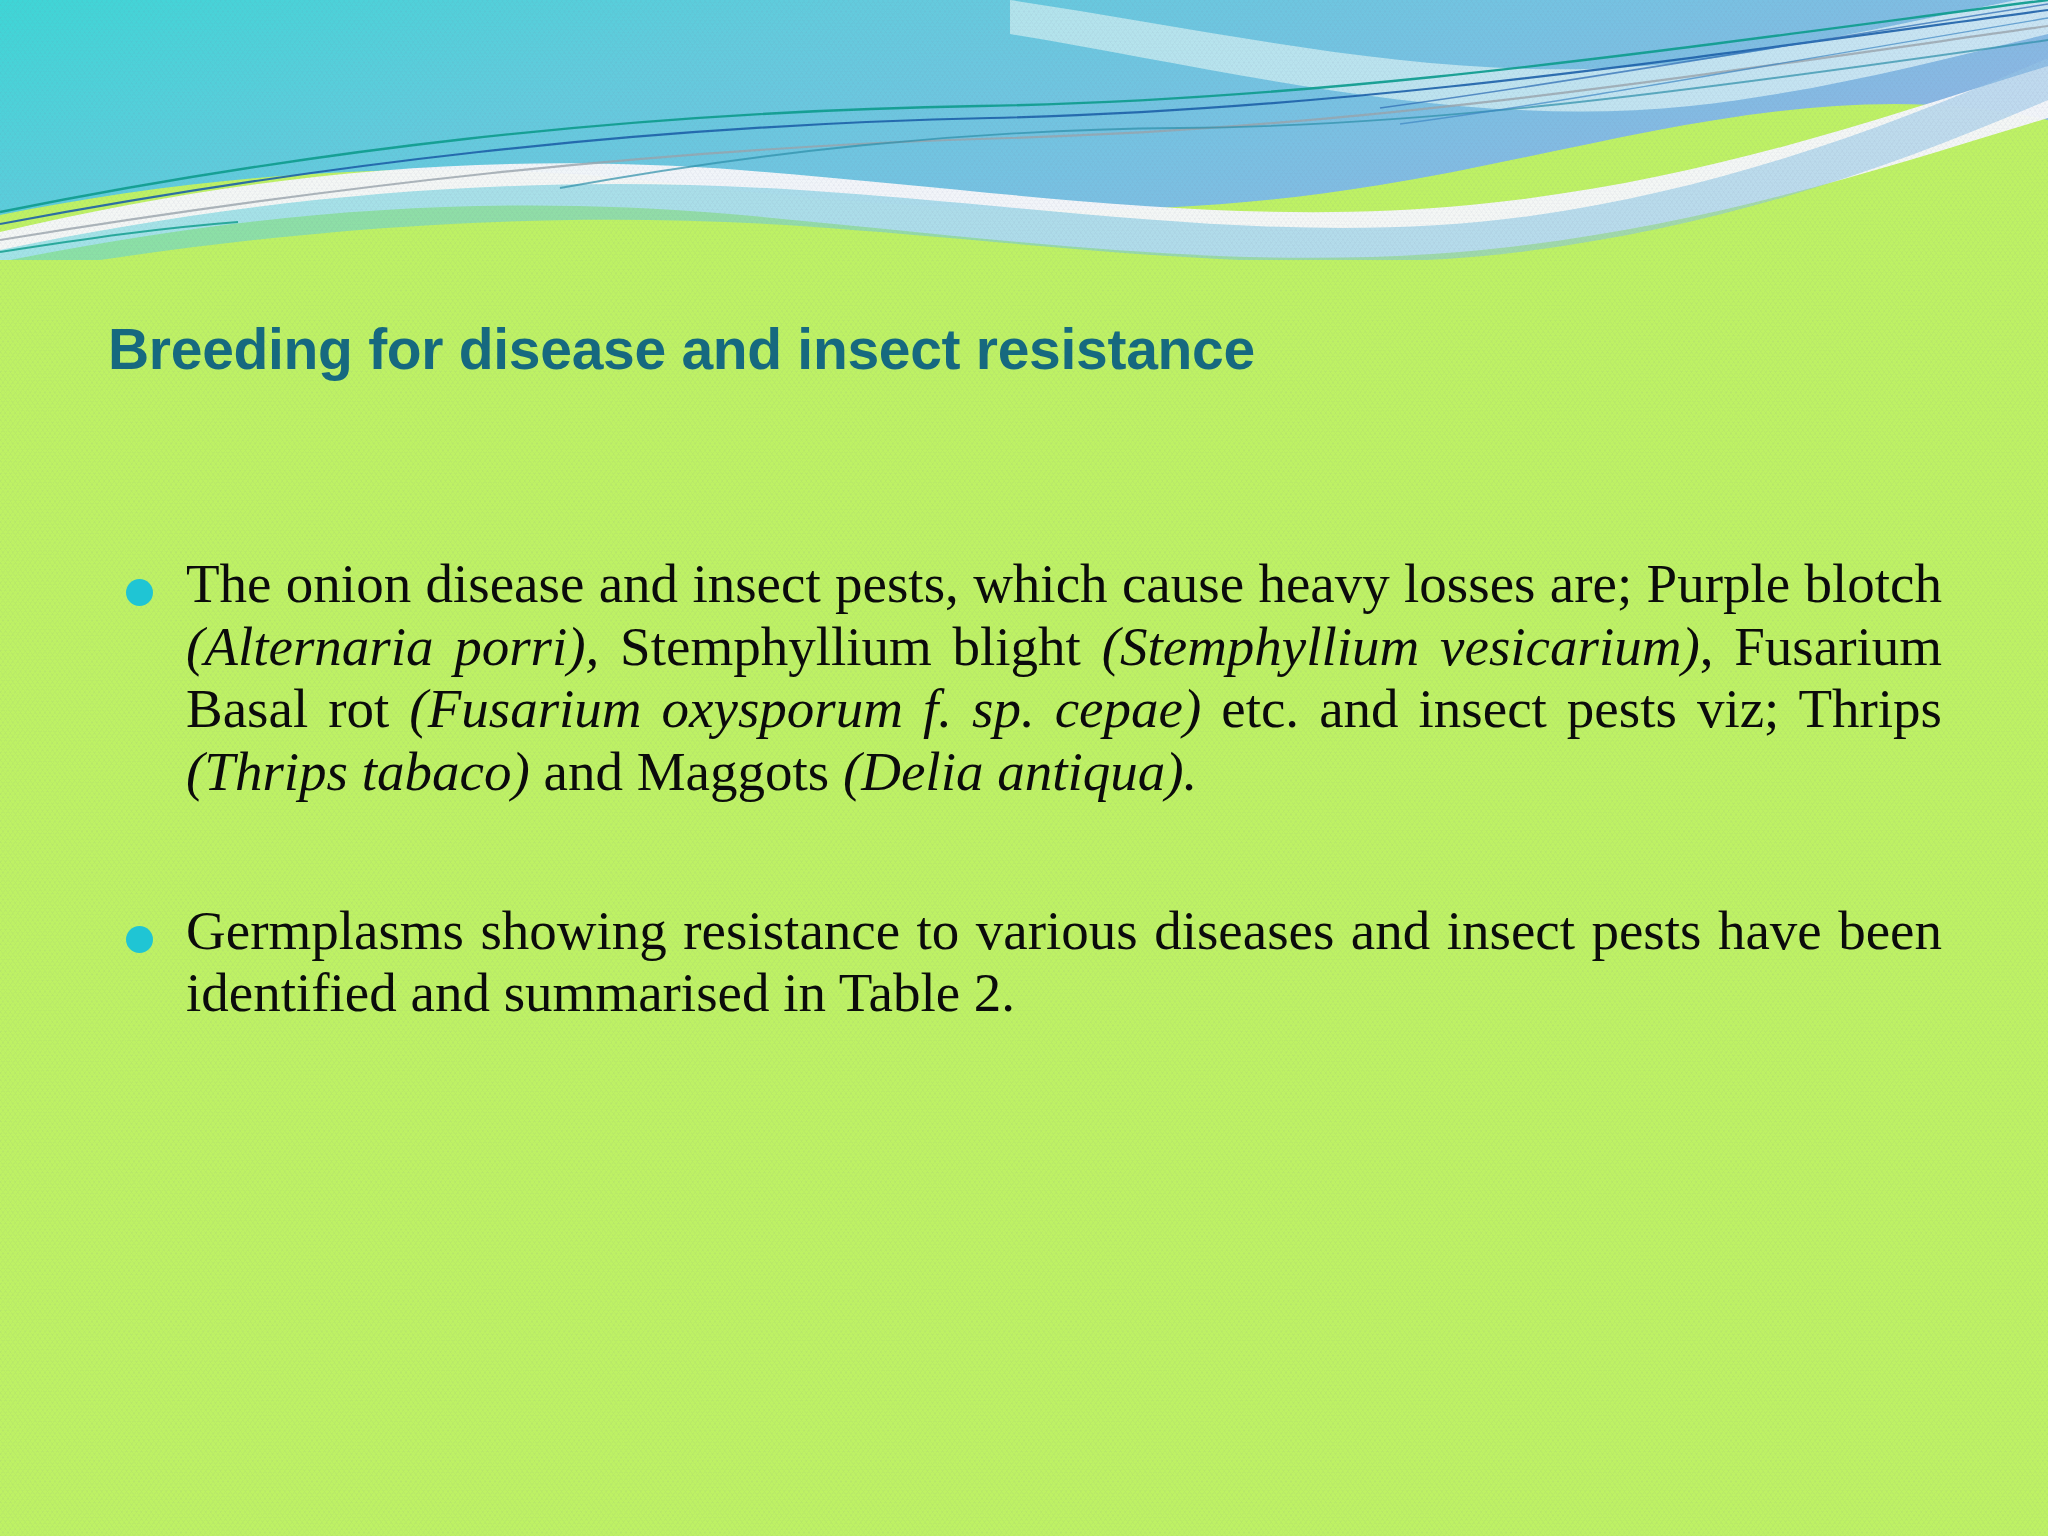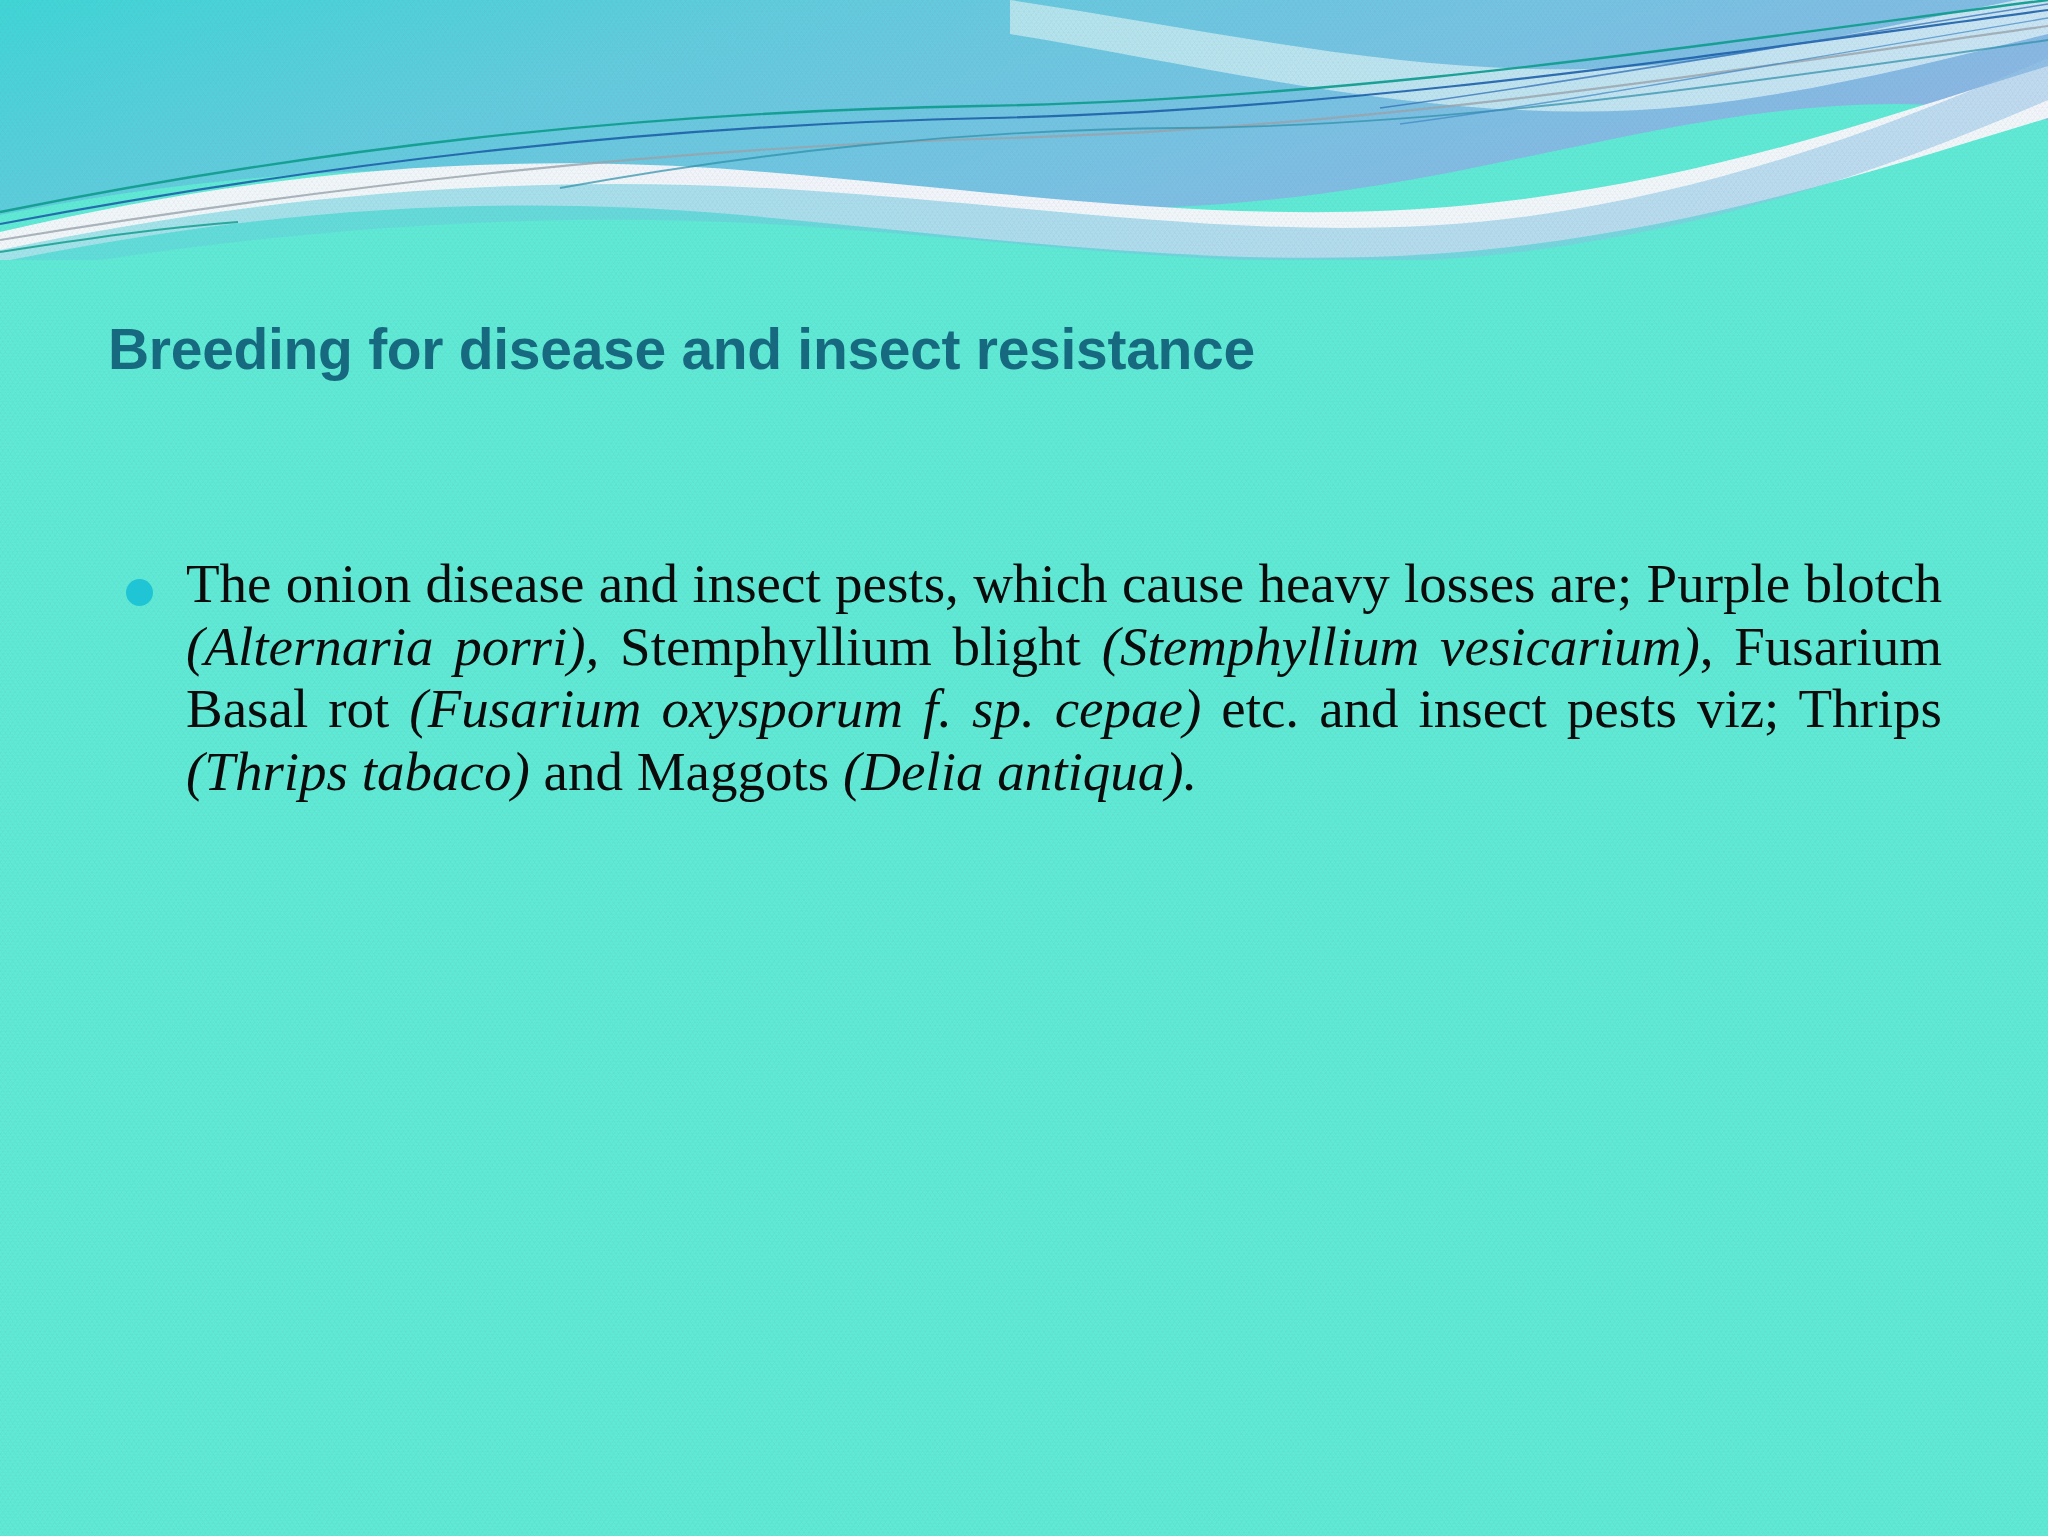--- a/index.html
+++ b/index.html
@@ -110,21 +110,21 @@
     text-justify: inter-word;
     -webkit-hyphens: none;
     hyphens: none;
   }
 
   .it { font-style: italic; }
 </style>
 </head>
 <body>
 
-<div id="slide" style="background: #5eead4;">
+<div id="slide" style="background: #bef264;">
 
   <div id="header-art">
     <svg width="2048" height="260" viewBox="0 0 2048 260" xmlns="http://www.w3.org/2000/svg">
       <defs>
         <linearGradient id="gTop" x1="0" y1="0" x2="1" y2="0.35">
           <stop offset="0%" stop-color="#3ed6d6"></stop>
           <stop offset="38%" stop-color="#63cbdd"></stop>
           <stop offset="72%" stop-color="#77c2e2"></stop>
           <stop offset="100%" stop-color="#8ab7e3"></stop>
         </linearGradient>
@@ -184,16 +184,20 @@
 
     <h1 id="slide-title" style="color: rgb(22, 105, 127);">Breeding for disease and insect resistance</h1>
 
     <div id="body-list">
 
       <div class="bullet-item">
         <span class="bullet-dot" style="background: rgb(31, 197, 212);"></span>
         <p class="bullet-text" style="color: rgb(11, 11, 11);"><span>The onion disease and insect pests, which cause heavy losses are; Purple blotch </span><span class="it">(Alternaria porri),</span><span> Stemphyllium blight </span><span class="it">(Stemphyllium vesicarium)</span><span>, Fusarium Basal rot </span><span class="it">(Fusarium oxysporum f. sp. cepae)</span><span> etc. and insect pests viz; Thrips </span><span class="it">(Thrips tabaco)</span><span> and Maggots </span><span class="it">(Delia antiqua).</span></p>
       </div>
 
+      <div class="bullet-item">
+        <span class="bullet-dot" style="background: rgb(31, 197, 212);"></span>
+        <p class="bullet-text" style="color: rgb(11, 11, 11);"><span>Germplasms showing resistance to various diseases and insect pests have been identified and summarised in Table 2.</span></p>
+      </div>
 
     </div>
   </div>
 </div>
 
 </body></html>

